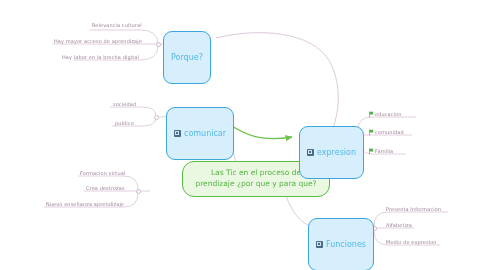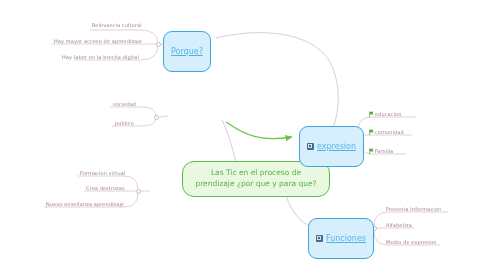--- a/index.html
+++ b/index.html
@@ -22,23 +22,22 @@
     line-height:1.15;
   }
 
   
   .pill-blue{
     background:#d7eefc;
     border:1px solid #3aa6dd;
     border-radius:9px;
     color:#4ab3e8;
     font-size:8px;
-    padding:15px 7px;
+    padding:21px 7px;
     gap:3px;
-    text-decoration:underline;
   }
   .pill-blue .lbl{color:#54b9ea;}
 
   
   .pill-green{
     background:#eaf8e2;
     border:1.4px solid #5bbb46;
     border-radius:12px;
     color:#54b343;
     font-size:7.5px;
@@ -164,20 +163,24 @@
   <div class="leaf" style="left:54px;top:38px;">Hay mayor acceso de aprendizaje</div>
   <div class="leaf" style="left:62px;top:54px;">Hay labor en la brecha digital</div>
 
   <div class="node pill-blue" style="left:163px;top:31px;">
     <span class="lbl">Porque?</span>
   </div>
 
   <div class="leaf" style="left:113px;top:101px;">sociedad</div>
   <div class="leaf" style="left:115px;top:120px;">publico</div>
 
+  <div class="node pill-blue" style="left:166px;top:107px;">
+    <span class="sq-icon"></span>
+    <span class="lbl">comunicar</span>
+  </div>
 
   <div class="node pill-green" style="left:182px;top:161px;width:148px;">
     <span>Las Tic en el proceso de prendizaje ¿por que y para que?</span>
   </div>
 
   <div class="node pill-blue" style="left:299px;top:126px;">
     <span class="sq-icon"></span>
     <span class="lbl">expresion</span>
   </div>
 

